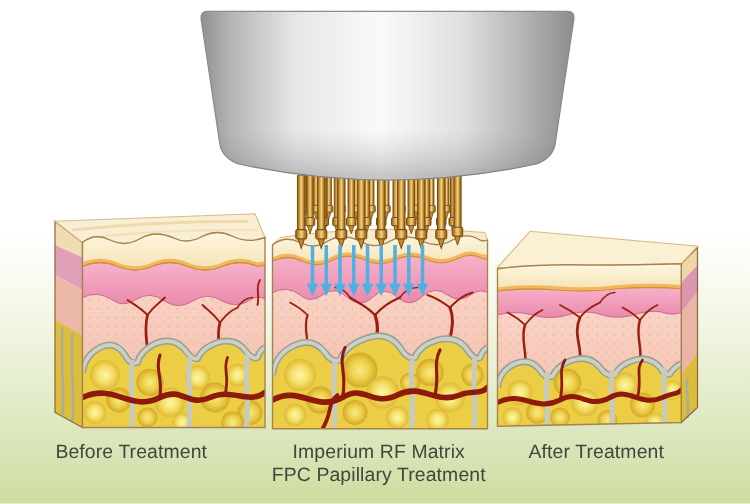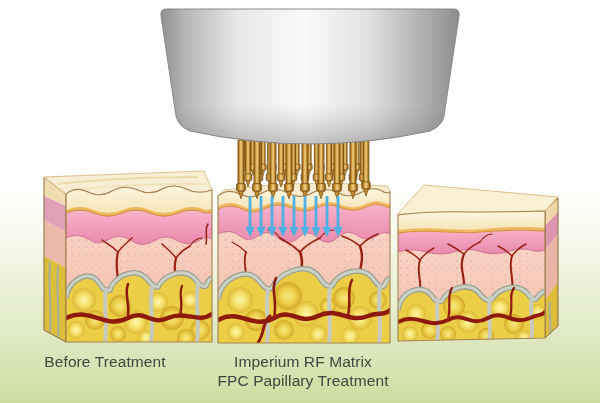--- a/index.html
+++ b/index.html
@@ -312,13 +312,16 @@
   </g>
 </svg>
 
   <div class="label" style="left:208px;top:352px;width:190px;">
     <div>Imperium RF Matrix</div>
     <div>FPC Papillary Treatment</div>
   </div>
   <div class="label" style="left:30px;top:352px;width:150px;">
     <span>Before Treatment</span>
   </div>
+  <div class="label" style="left:402px;top:352px;width:150px;">
+    <span>After Treatment</span>
+  </div>
 </div>
 
 </body></html>

